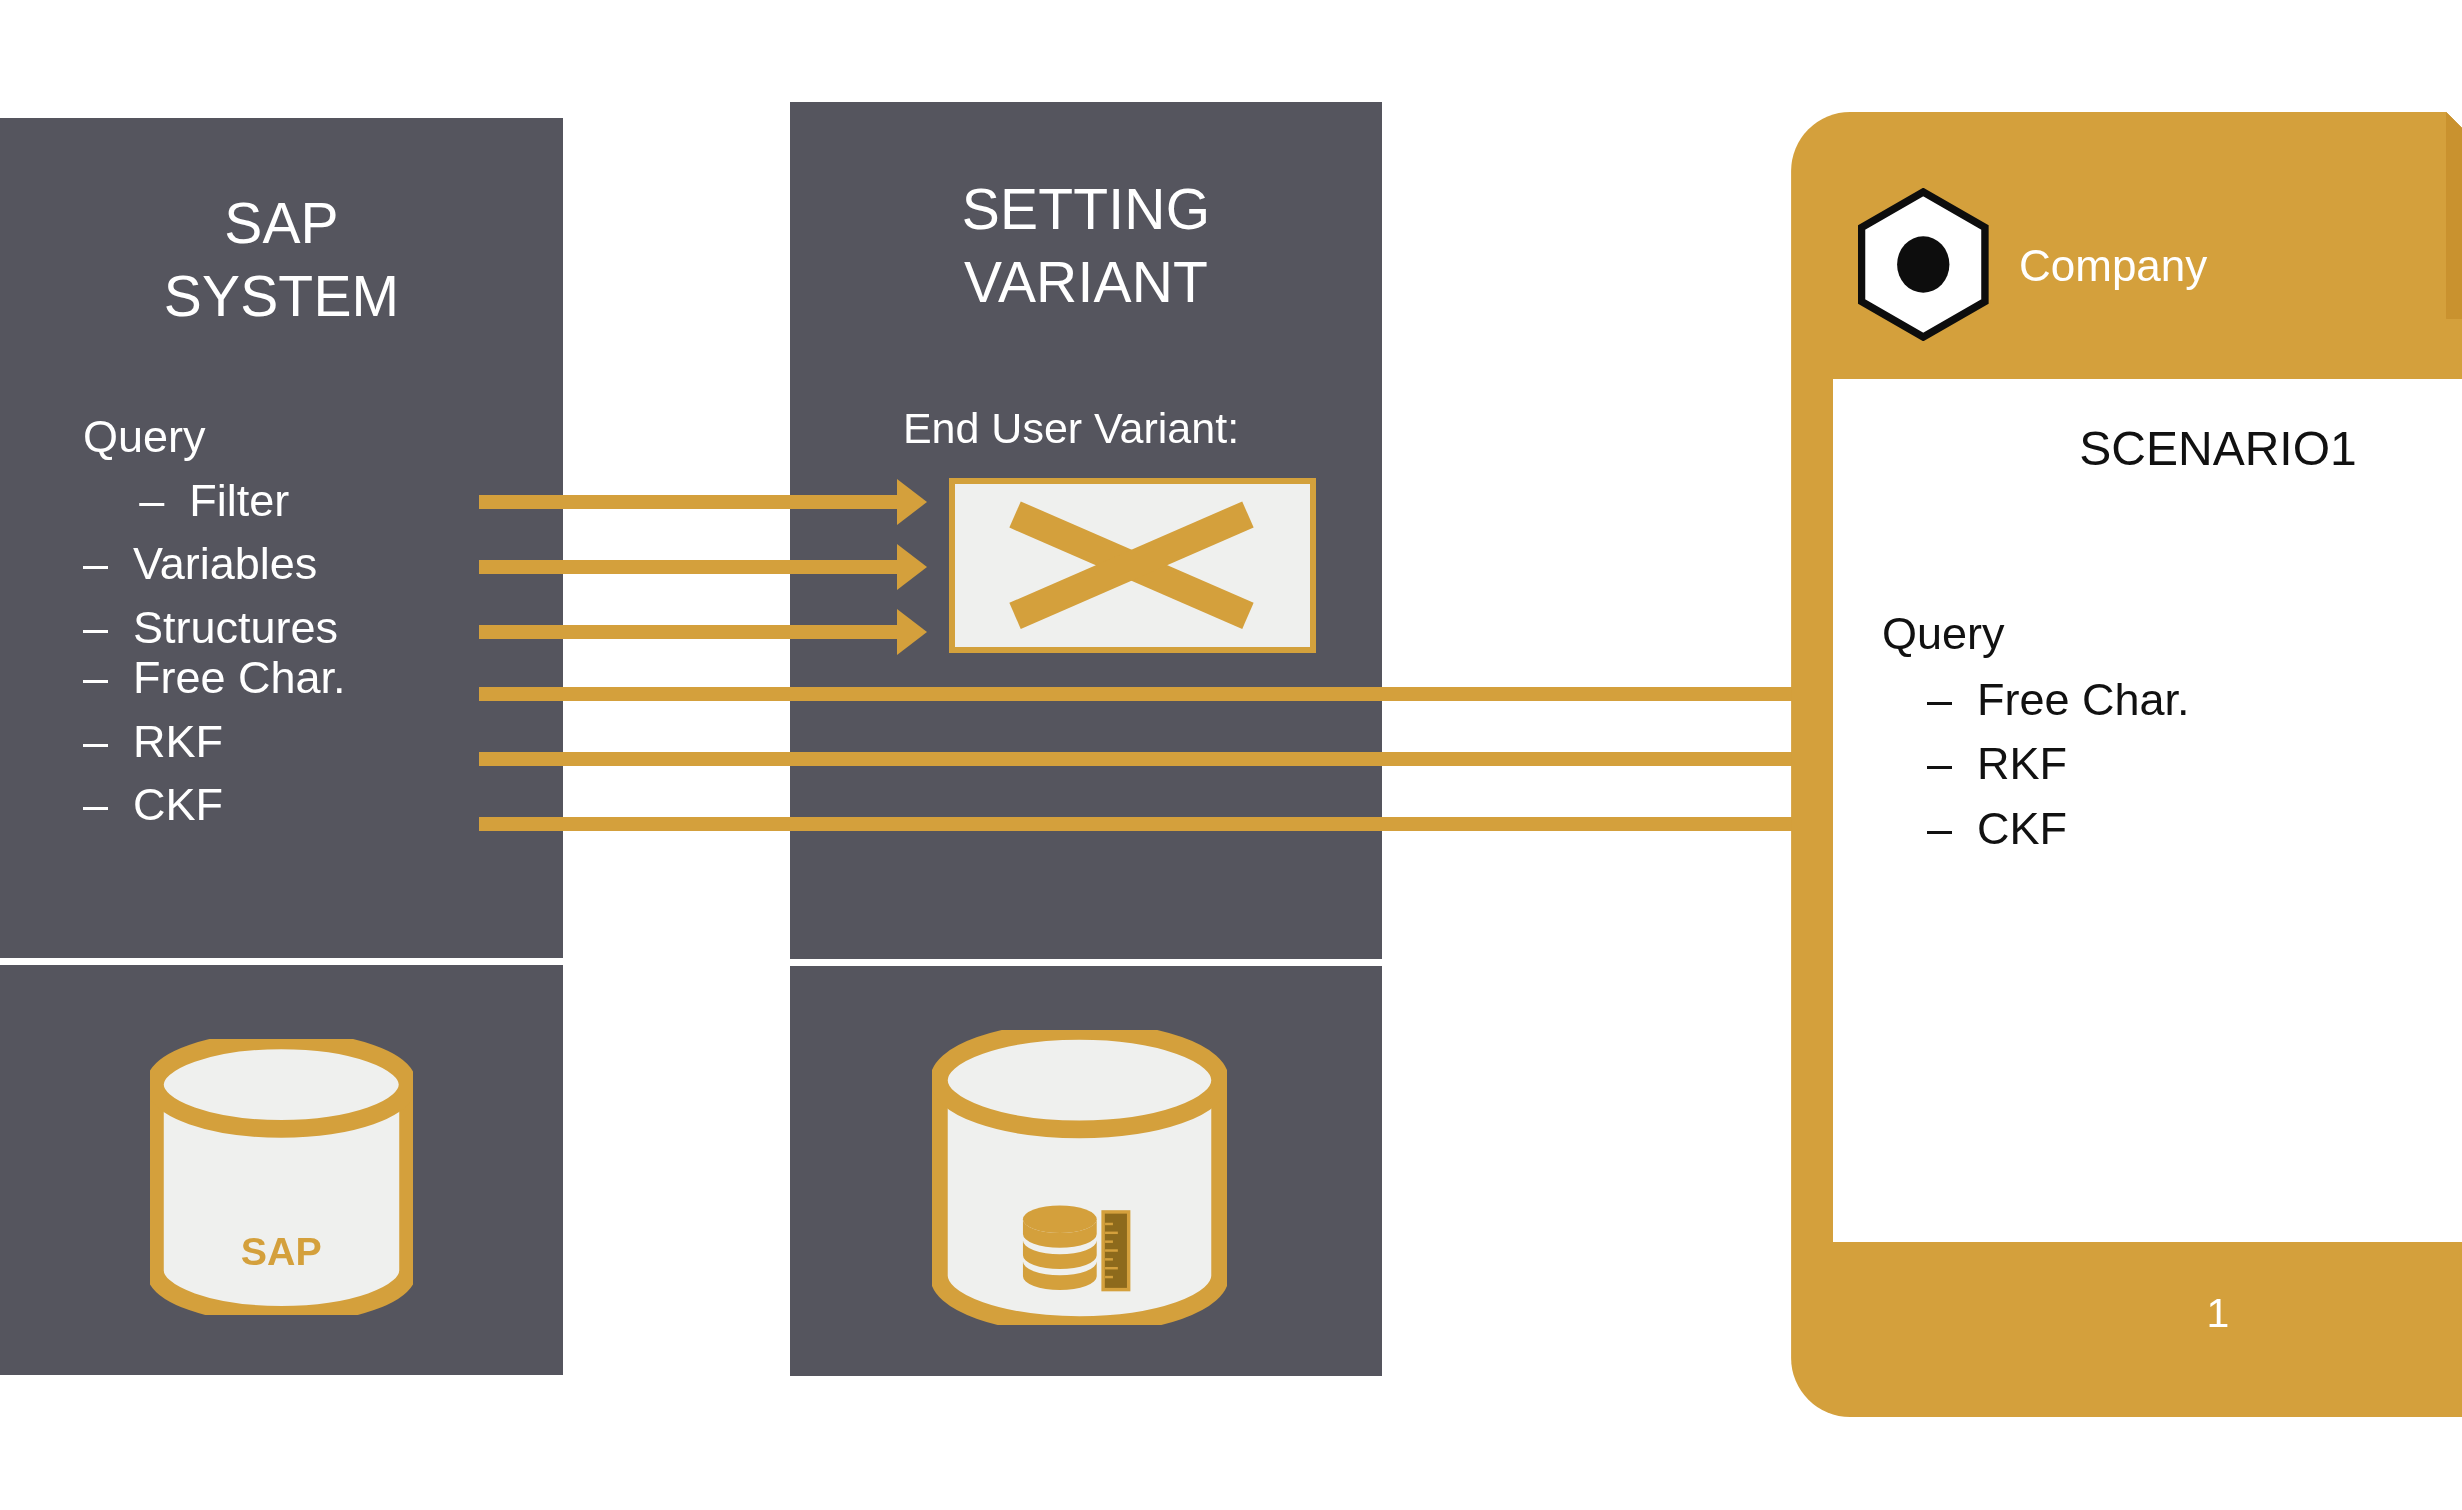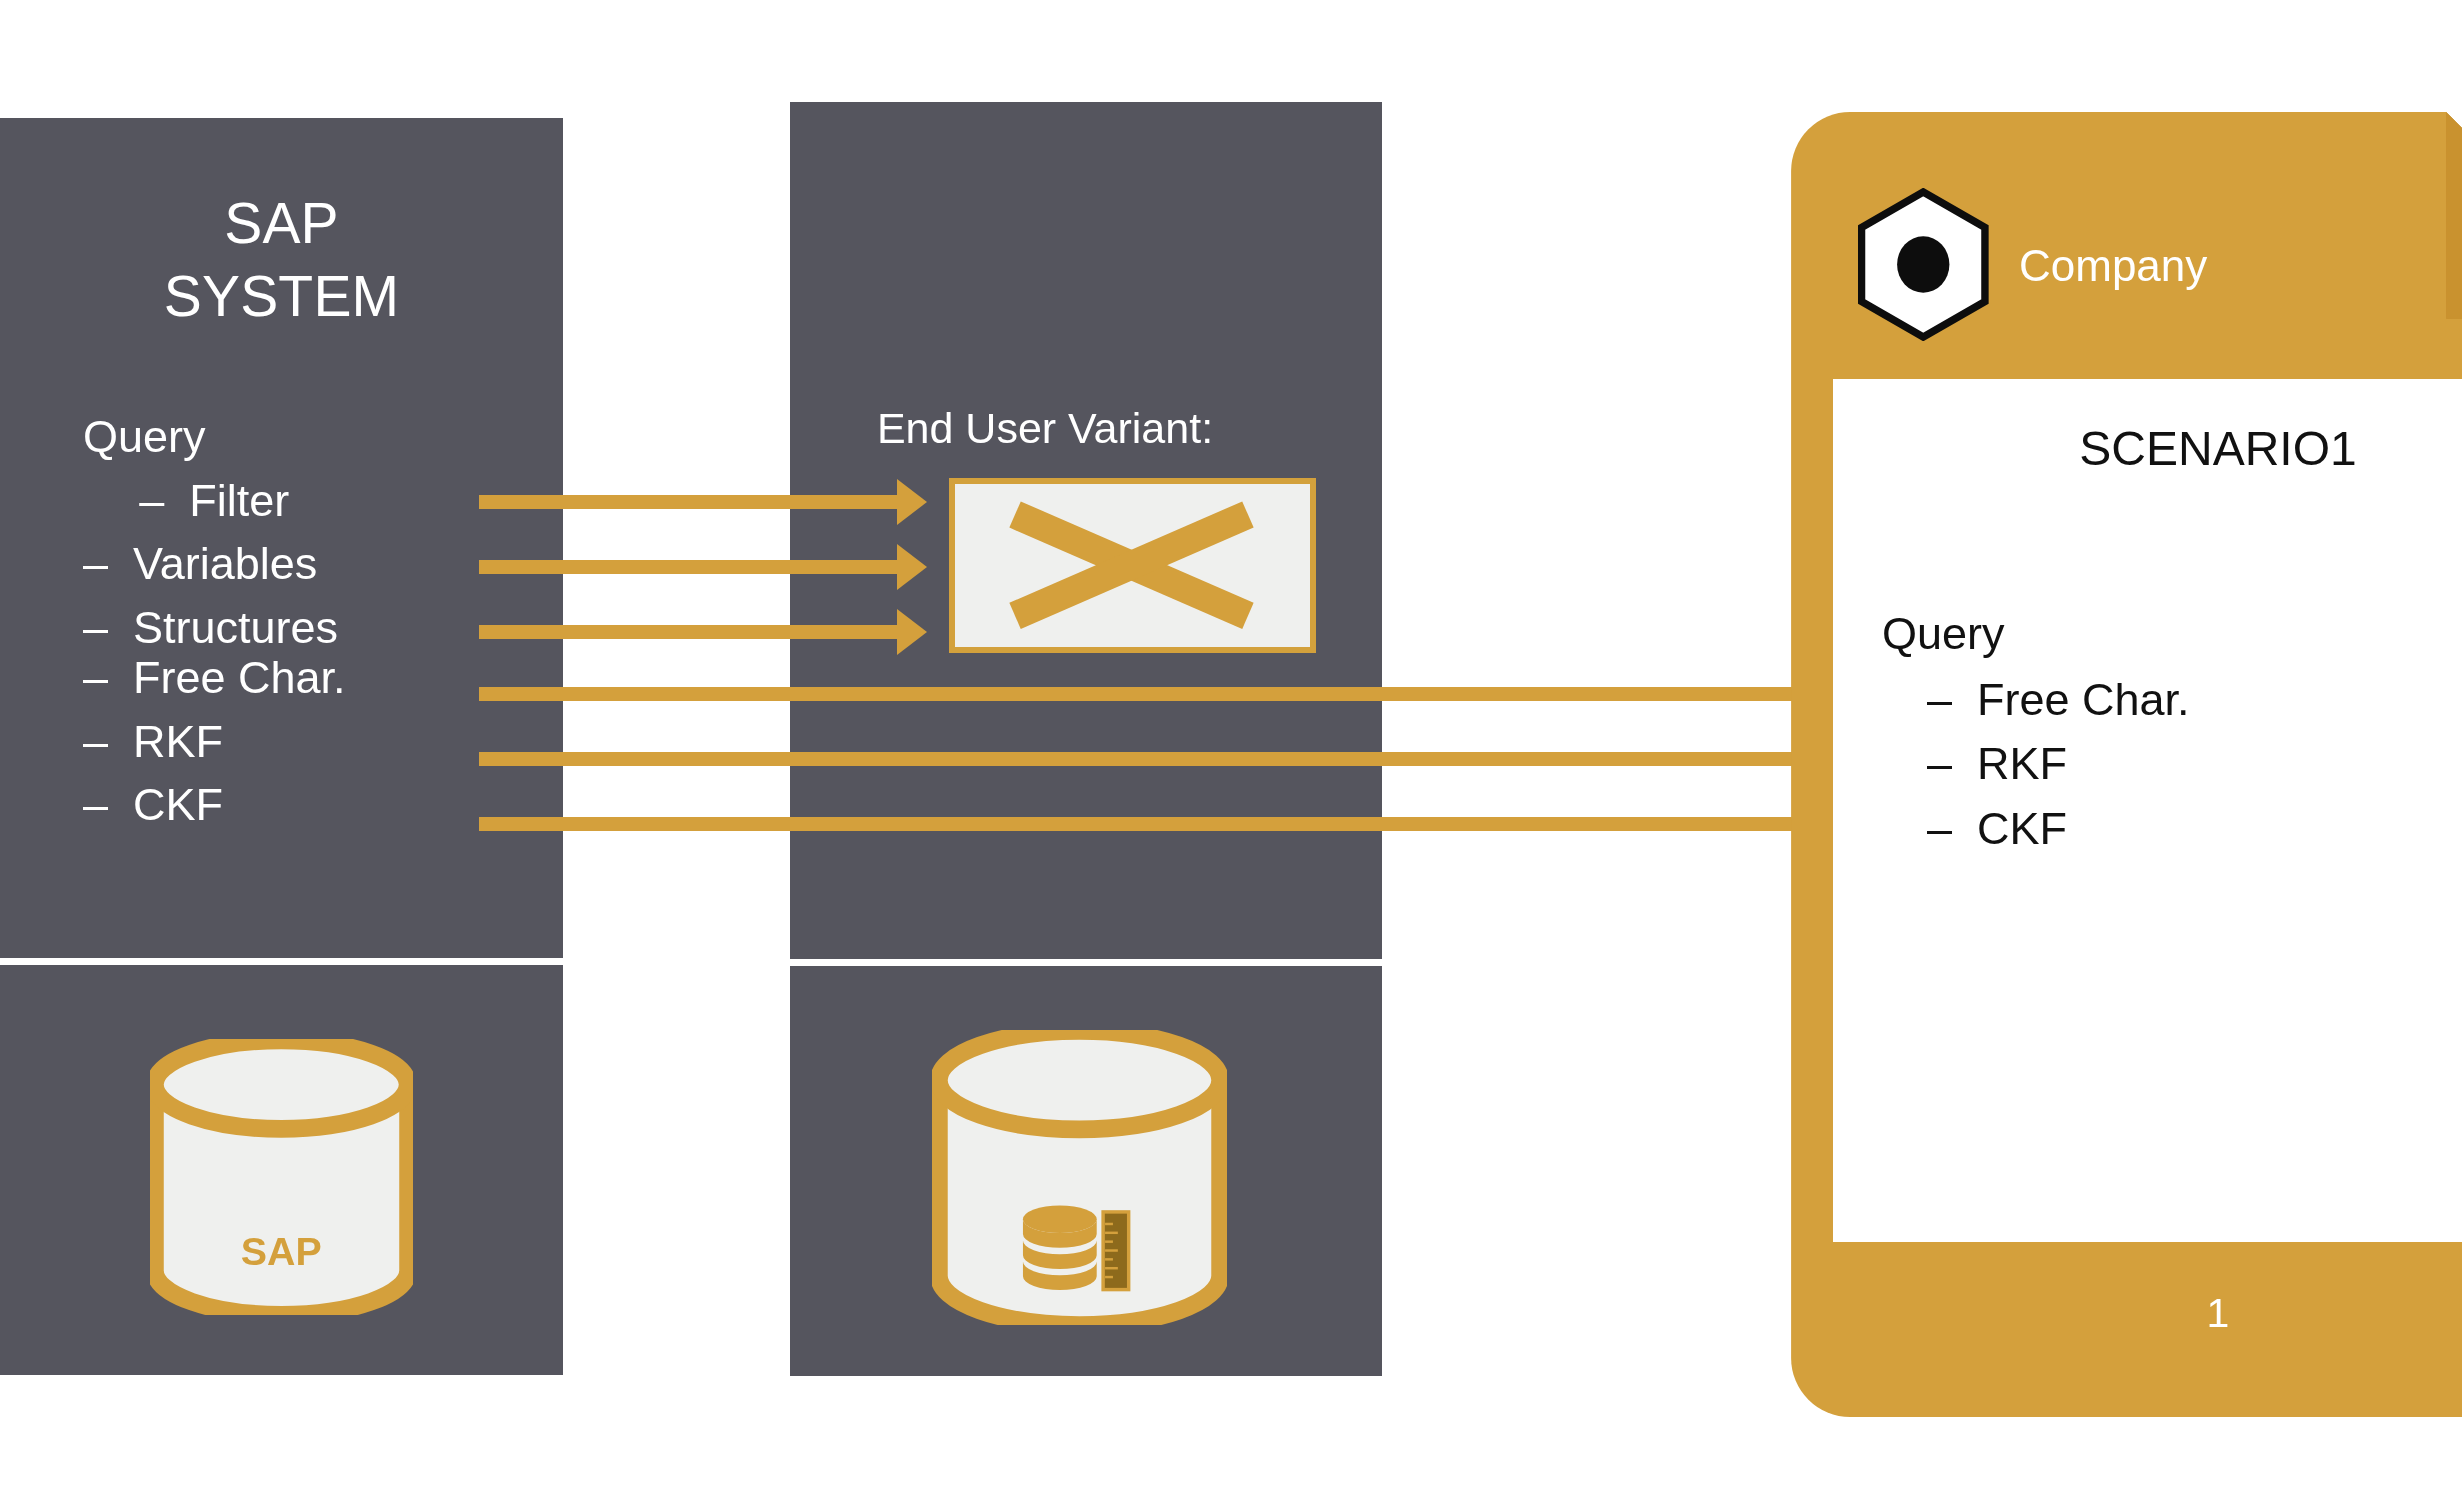--- a/index.html
+++ b/index.html
@@ -149,22 +149,24 @@
       <path d="M10 90 L10 470 A257 90 0 0 0 525 470 L525 90 Z" fill="#eff0ee" stroke="#d4a03c" stroke-width="36"></path>
       <ellipse cx="267" cy="92" rx="257" ry="90" fill="#eff0ee" stroke="#d4a03c" stroke-width="36"></ellipse>
       <text x="267" y="460" font-family="Liberation Sans, sans-serif" font-size="80" font-weight="bold" fill="#d4a03c" text-anchor="middle">SAP</text>
     </svg>
   </div>
 
   <div class="panel" style="left:790px; top:102px; width:592px; height:857px;"></div>
   <div class="sep-line" style="left:790px; top:959px; width:592px; height:6.9px; background:#ffffff;"></div>
   <div class="panel" style="left:790px; top:966px; width:592px; height:410px;"></div>
 
-
-  <div class="sub-label" style="top:404px; left:749px; width:592px;">End User Variant:</div>
+  <div class="panel-title" style="top:173px; left:790px; width:592px;">SETTING
+VARIANT</div>
+
+  <div class="sub-label" style="top:404px; left:775px; width:592px;">End User Variant:</div>
 
   <div class="variant-box" style="left:949px; top:478px; width:367px; height:175px;">
     <svg width="353" height="161" viewBox="0 0 717 327" style="display:block;">
       <line x1="122" y1="62" x2="595" y2="268" stroke="#d4a03c" stroke-width="58" stroke-linecap="butt"></line>
       <line x1="595" y1="62" x2="122" y2="268" stroke="#d4a03c" stroke-width="58" stroke-linecap="butt"></line>
     </svg>
   </div>
 
   <div class="cyl" style="left:932px; top:1030px; width:295px; height:295px;">
     <svg width="295" height="295" viewBox="0 0 600 600">

